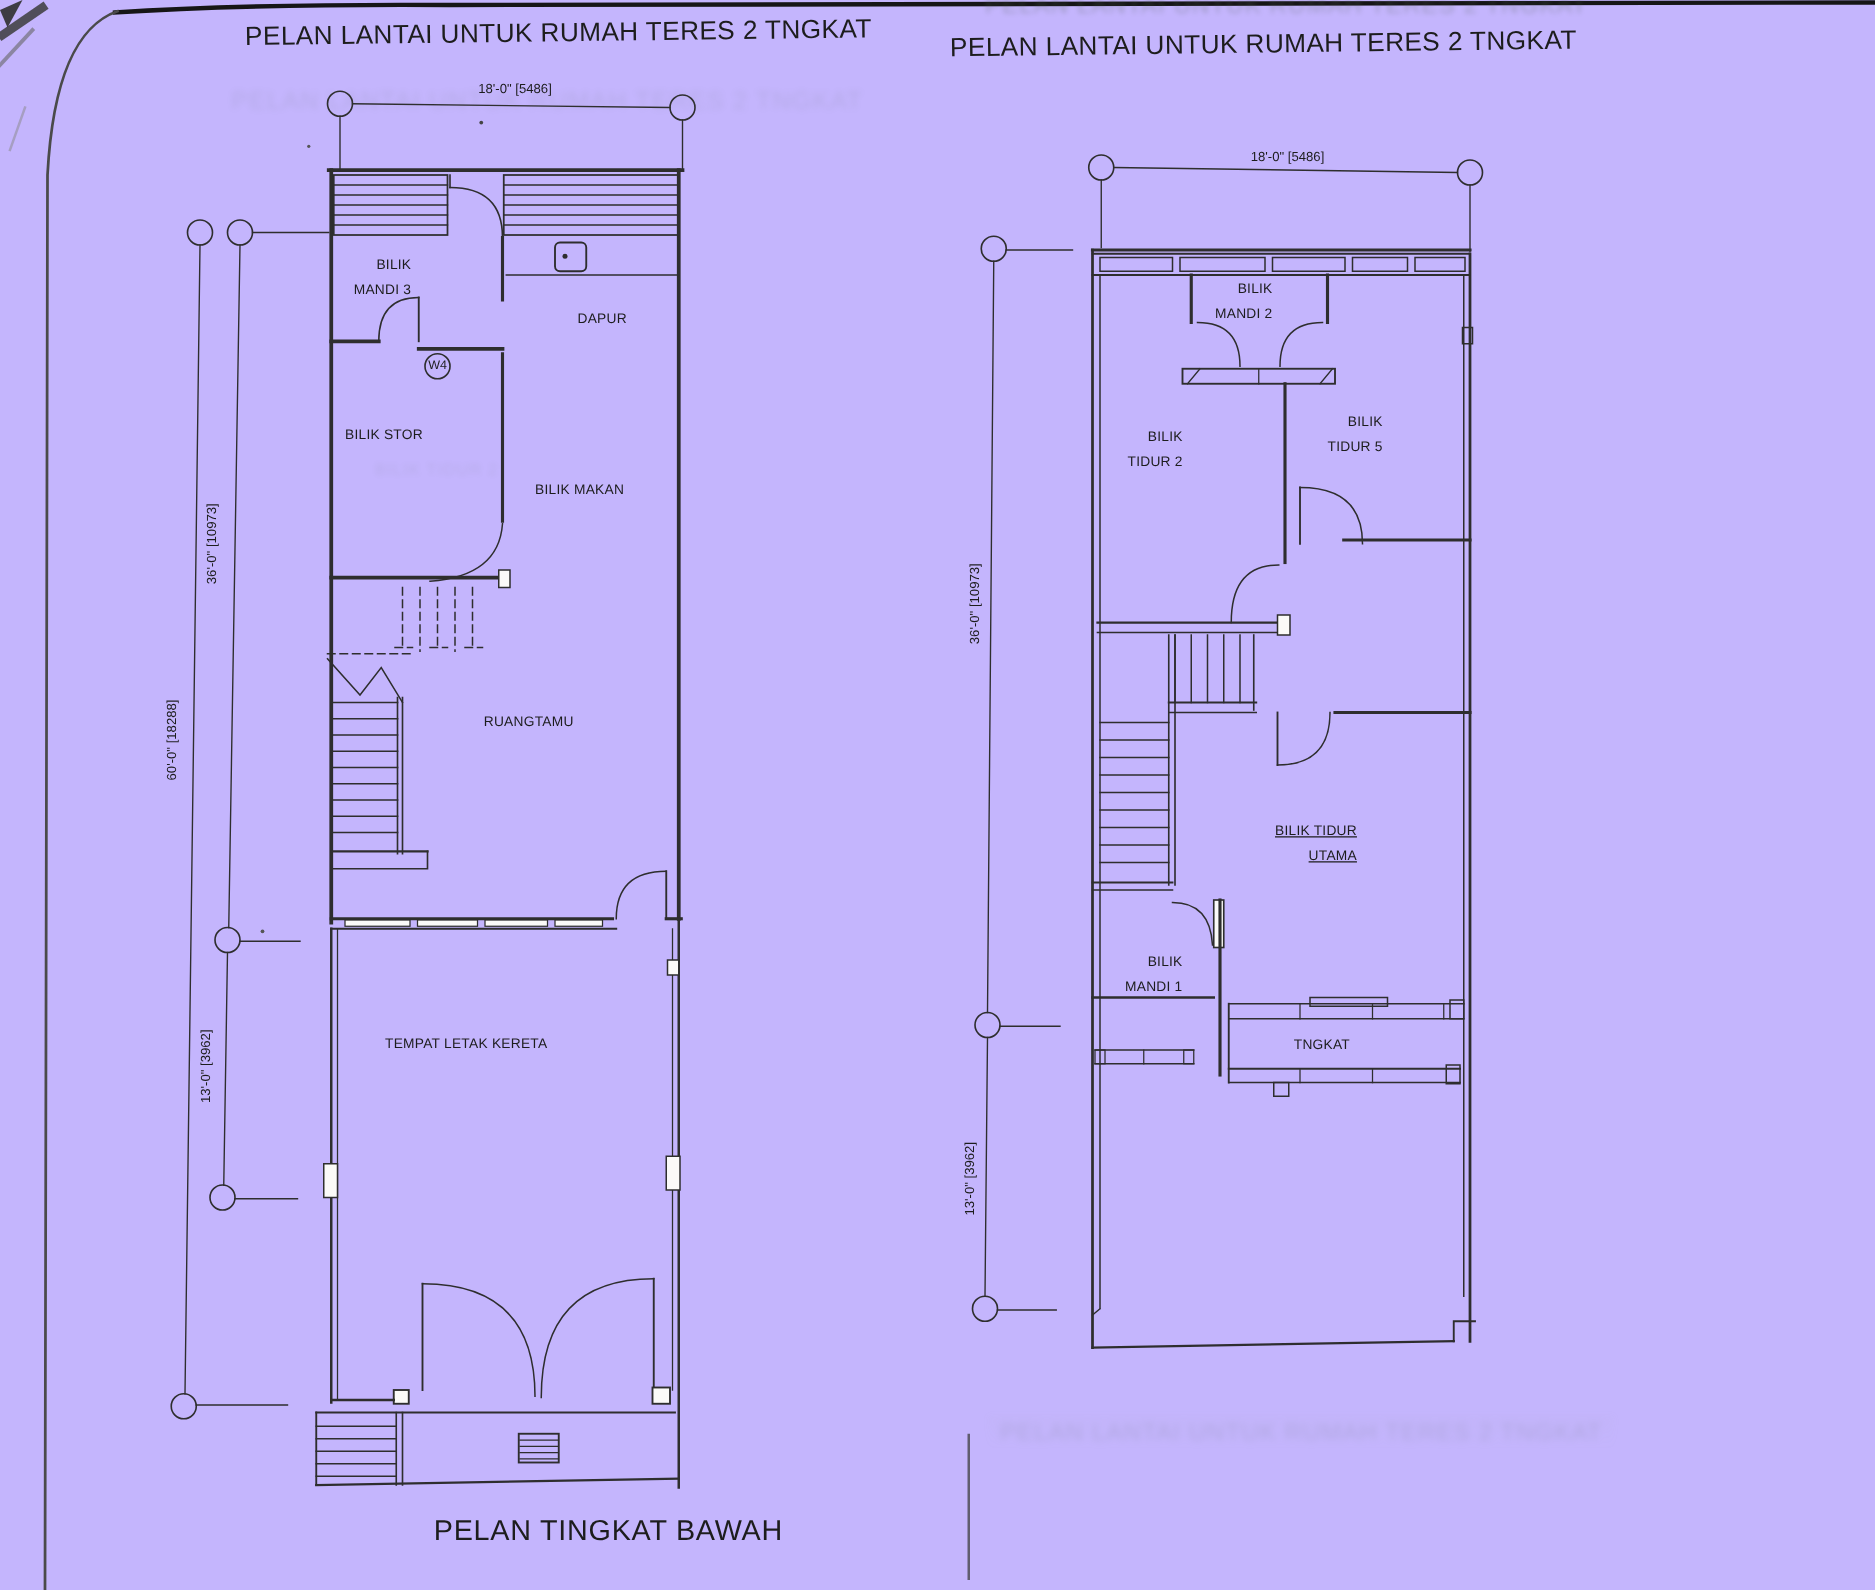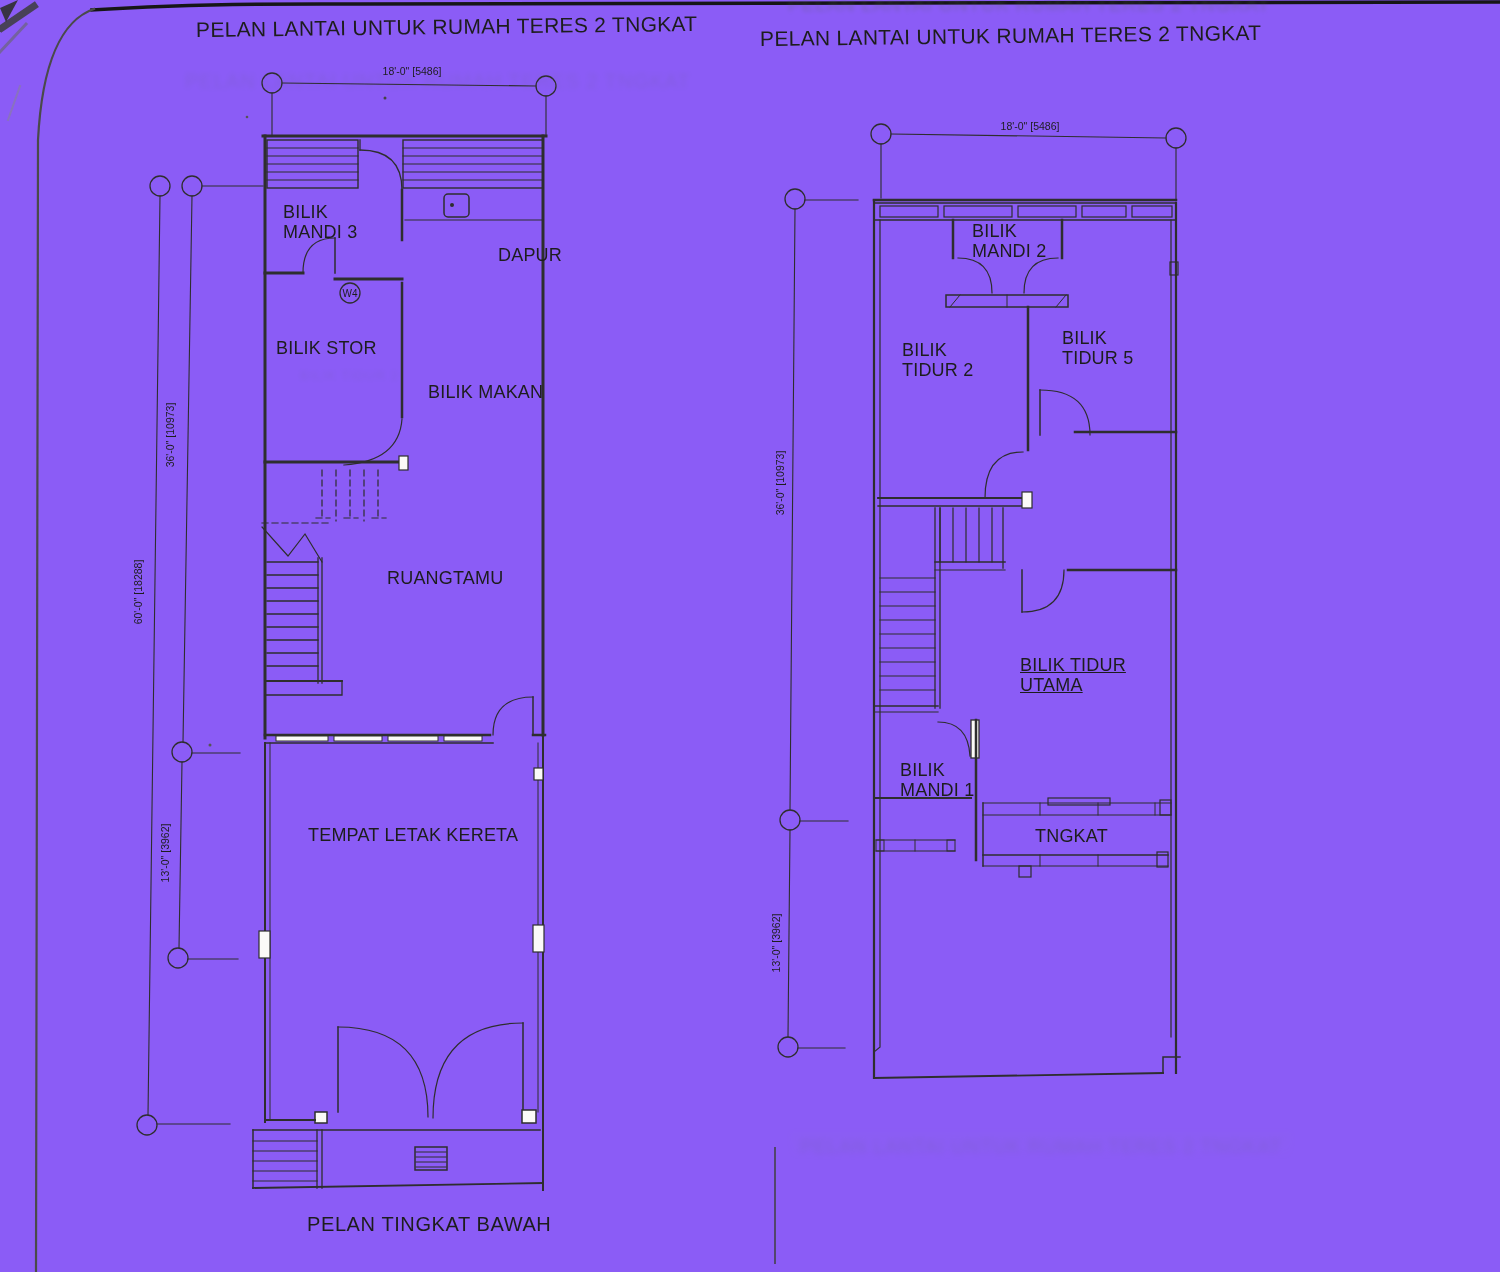--- a/index.html
+++ b/index.html
@@ -1,22 +1,22 @@
 <!DOCTYPE html>
 <html><head>
 <meta charset="utf-8">
 <style>
   html,body{margin:0;padding:0;background:#e8e8e6;}
-  .page{position:relative;width:1500px;height:1272px;background:#8b5cf6;overflow:hidden;
-        font-family:"Liberation Sans",sans-serif;}
+  .page{position:relative;width:1500px;height:1272px;background:#c4b5fd;overflow:hidden;
+        font-family:"Liberation Sans",sans-serif;text-align:right;}
   svg{position:absolute;left:0;top:0;}
   .lbl{position:absolute;color:#1d1d1d;white-space:nowrap;line-height:20px;}
   .title{font-size:21px;letter-spacing:.3px;transform:rotate(-0.7deg);}
-  .room{font-size:18px;letter-spacing:.2px;}
-  .caption{font-size:20px;letter-spacing:.6px;}
+  .room{font-size:11px;letter-spacing:.2px;}
+  .caption{font-size:23px;letter-spacing:.6px;margin-left:40px;}
   .dim{font-size:10.5px;transform:translate(-50%,-50%);}
   .dimv{position:absolute;font-size:10.5px;color:#1d1d1d;white-space:nowrap;
         transform:translate(-50%,-50%) rotate(-90deg);}
   .tag{position:absolute;font-size:10px;color:#1d1d1d;transform:translate(-50%,-50%);}
   .ghost{position:absolute;color:#57645a;filter:blur(2px);white-space:nowrap;
          font-size:19px;letter-spacing:1px;}
   .ghost-band{background:linear-gradient(to bottom,rgba(150,162,150,.18),rgba(150,162,150,0));}
 </style>
 </head>
 <body>
@@ -257,21 +257,21 @@
 <div class="ghost" style="left:300px;top:368px;opacity:.1;font-size:13px;">BILIK TIDUR 2</div>
 
 <div class="lbl title" style="left:196px;top:17px;">PELAN LANTAI UNTUK RUMAH TERES 2 TNGKAT</div>
 <div class="lbl title" style="left:760px;top:26px;">PELAN LANTAI UNTUK RUMAH TERES 2 TNGKAT</div>
 <div class="lbl caption" style="left:307px;top:1214px;">PELAN TINGKAT BAWAH</div>
 
 <div class="lbl room" style="left:283px;top:202px;">
   <div>BILIK</div>
   <div>MANDI 3</div>
 </div>
-<div class="lbl room" style="left:462px;top:245px;margin-left:36px;">DAPUR</div>
+<div class="lbl room" style="left:462px;top:245px;">DAPUR</div>
 <div class="lbl room" style="left:276px;top:338px;">BILIK STOR</div>
 <div class="lbl room" style="left:428px;top:370px;margin-top:12px;">BILIK MAKAN</div>
 <div class="lbl room" style="left:387px;top:568px;">RUANGTAMU</div>
 <div class="lbl room" style="left:308px;top:825px;">TEMPAT LETAK KERETA</div>
 <div class="tag" style="left:350px;top:293px;">W4</div>
 
 <div class="lbl dim" style="left:412px;top:71px;">18'-0" [5486]</div>
 <div class="dimv" style="left:170px;top:435px;">36'-0" [10973]</div>
 <div class="dimv" style="left:138px;top:592px;">60'-0" [18288]</div>
 <div class="dimv" style="left:165px;top:853px;">13'-0" [3962]</div>

